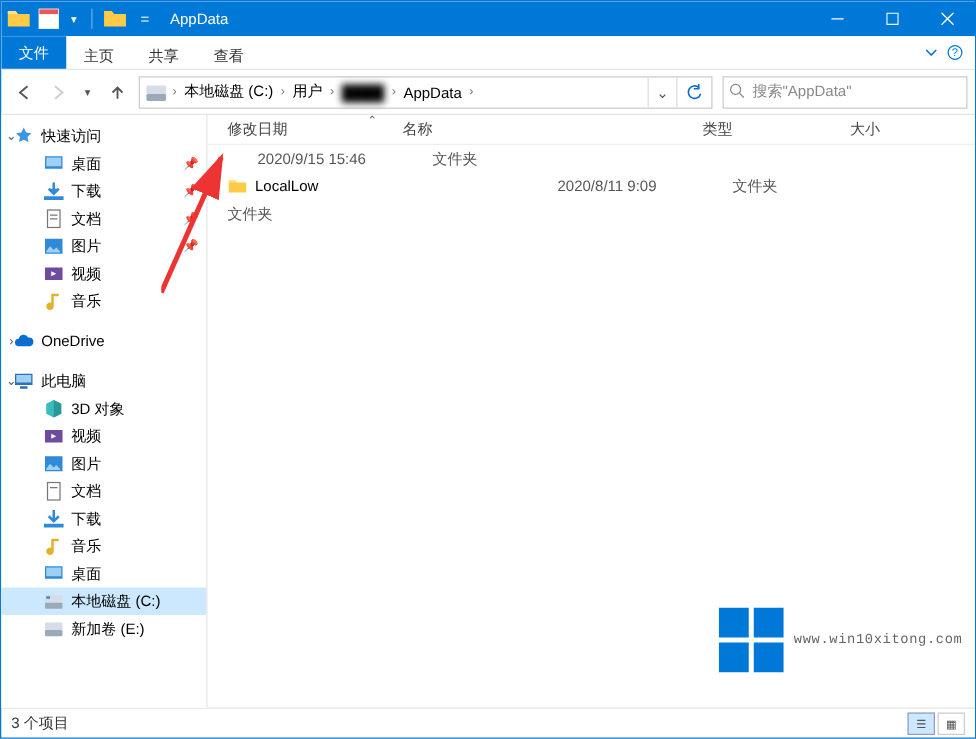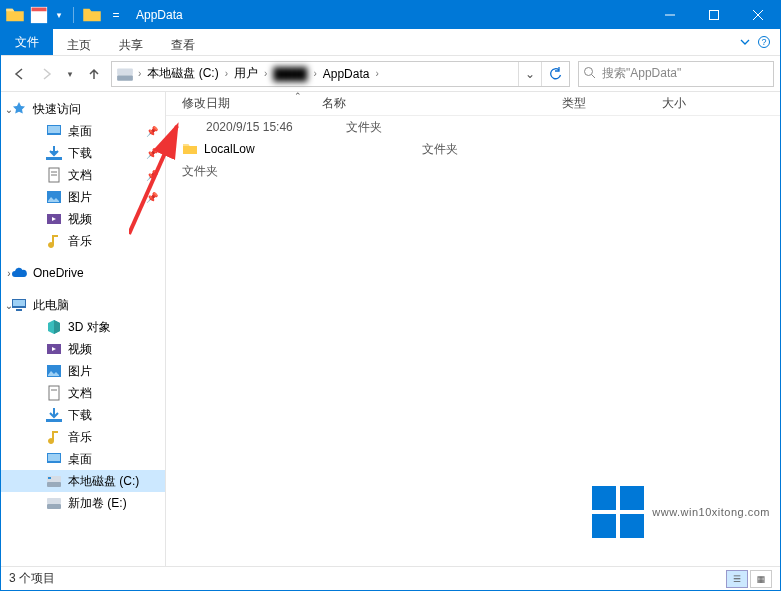--- a/index.html
+++ b/index.html
@@ -34,36 +34,36 @@
 .breadcrumb .refresh { width: 26px; height: 24px; border-left: 1px solid #ddd; display:flex; align-items:center; justify-content:center; color:#0b6dd2; }
 .searchbox { width: 196px; height: 26px; border: 1px solid #ccc; margin-left: 4px; display: flex; align-items: center; font-size: 12px; color: #888; padding: 0 4px; gap: 6px; }
 
 
 .main { display: flex; height: calc(100% - 28px - 27px - 36px - 24px); }
 
 
 .sidebar { width: 165px; background: #fff; overflow-y: auto; font-size: 12px; padding: 6px 0; position: relative; border-right: 1px solid #e5e5e5; }
 .sb-item { display: flex; align-items: center; height: 22px; padding: 0 6px 0 18px; gap: 6px; cursor: default; white-space: nowrap; }
 .sb-item.group { padding-left: 10px; font-weight: normal; }
-.sb-item.sub { padding-left: 45px; }
+.sb-item.sub { padding-left: 34px; }
 .sb-item.sel { background: #cce8ff; }
 .sb-item .pin { margin-left: auto; color: #888; font-size: 10px; }
 .sb-gap { height: 10px; }
 .sb-icon { width: 16px; height: 16px; display: inline-flex; align-items:center; justify-content:center; flex-shrink:0; }
 .sb-icon svg { width:16px; height:16px; }
 .sb-expand { position: absolute; left: 2px; width: 12px; text-align:center; color:#555; font-size:10px; }
 
 
 .content { flex: 1; position: relative; font-size: 12px; }
 .col-headers { display: flex; height: 24px; align-items: center; border-bottom: 1px solid #eee; color: #444; padding-left: 16px; }
 .col-headers .hdr { display:flex; align-items:center; gap:4px; }
 .col-headers .ch-name { width: 240px; }
 .col-headers .ch-date { width: 140px; }
 .col-headers .ch-type { width: 100px; }
-.col-headers .ch-size { width: 60px; }
+.col-headers .ch-size { width: 60px; justify-content: center; }
 .col-headers .sort-ind { position:absolute; left:calc(16px + 120px - 8px); top:-1px; color:#555; font-size:9px; }
 .filelist { }
 .row { display: flex; align-items: center; height: 22px; padding-left: 16px; }
 .row .cell-name { width: 240px; display:flex; align-items:center; gap:6px; }
 .row .cell-date { width: 140px; color: #555; margin-left: 24px; }
 .row .cell-type { width: 100px; color: #555; }
 .row .cell-size { width: 60px; color: #555; }
 
 
 .arrow-svg { position: absolute; left: -37px; top: -8px; width: 240px; height: 240px; pointer-events: none; }
@@ -72,21 +72,21 @@
 .statusbar { height: 24px; border-top: 1px solid #e5e5e5; display: flex; align-items: center; font-size: 12px; color: #333; padding: 0 8px; }
 .statusbar .spacer { flex:1; }
 .statusbar .viewbtn { width: 22px; height: 18px; border:1px solid #ccc; margin-left:2px; display:flex; align-items:center; justify-content:center; color:#555; font-size:9px; }
 .statusbar .viewbtn.active { background:#cce8ff; border-color:#99c; }
 
 
 .watermark { position: absolute; right: 10px; bottom: 28px; display: flex; align-items: center; gap: 8px; pointer-events:none; }
 .watermark .wlogo { width: 52px; height: 52px; }
 .watermark .wtext .t1 { font-size: 22px; color: #0078d7; font-weight: bold; }
 .watermark .wtext .t1 .cn { font-weight: normal; color:#333; }
-.watermark .wtext .t2 { font-size: 11px; color: #666; letter-spacing: .5px; }
+.watermark .wtext .t2 { font-size: 11px; color: #666; letter-spacing: .5px; font-family: Liberation Mono, monospace; }
 
 
 .folder-ico { width:16px; height:16px; }
 </style>
 </head>
 <body>
 
 <div class="titlebar">
   <div class="qat">
     <span class="qat-icon">
@@ -396,20 +396,21 @@
         <div class="cell-size"></div>
       </div>
       <div class="row">
         <div class="cell-name">
             <svg class="folder-ico" viewBox="0 0 16 16">
               <path fill="#ffcb47" d="M1 3h5l1.5 2H15v8H1z"></path>
               <path fill="#ffe08a" d="M1 3h5l1.5 2H1z"></path>
             </svg>
             <span>LocalLow</span>
           </div>
+        <div class="cell-date">2020/8/11 9:09</div>
         <div class="cell-type">文件夹</div>
         <div class="cell-size"></div>
       </div>
       <div class="row">
         <div class="cell-type">文件夹</div>
         <div class="cell-size"></div>
       </div>
     </div>
 
     <svg class="arrow-svg" viewBox="0 0 240 240">

